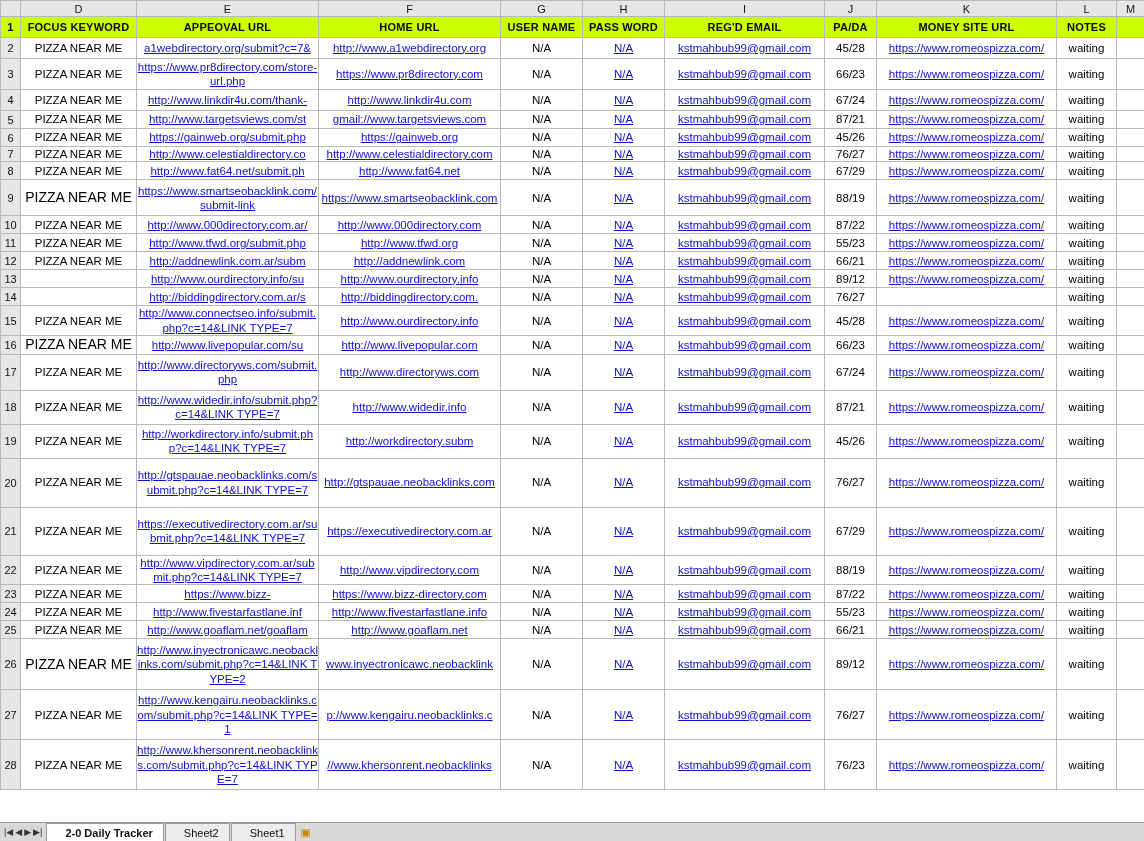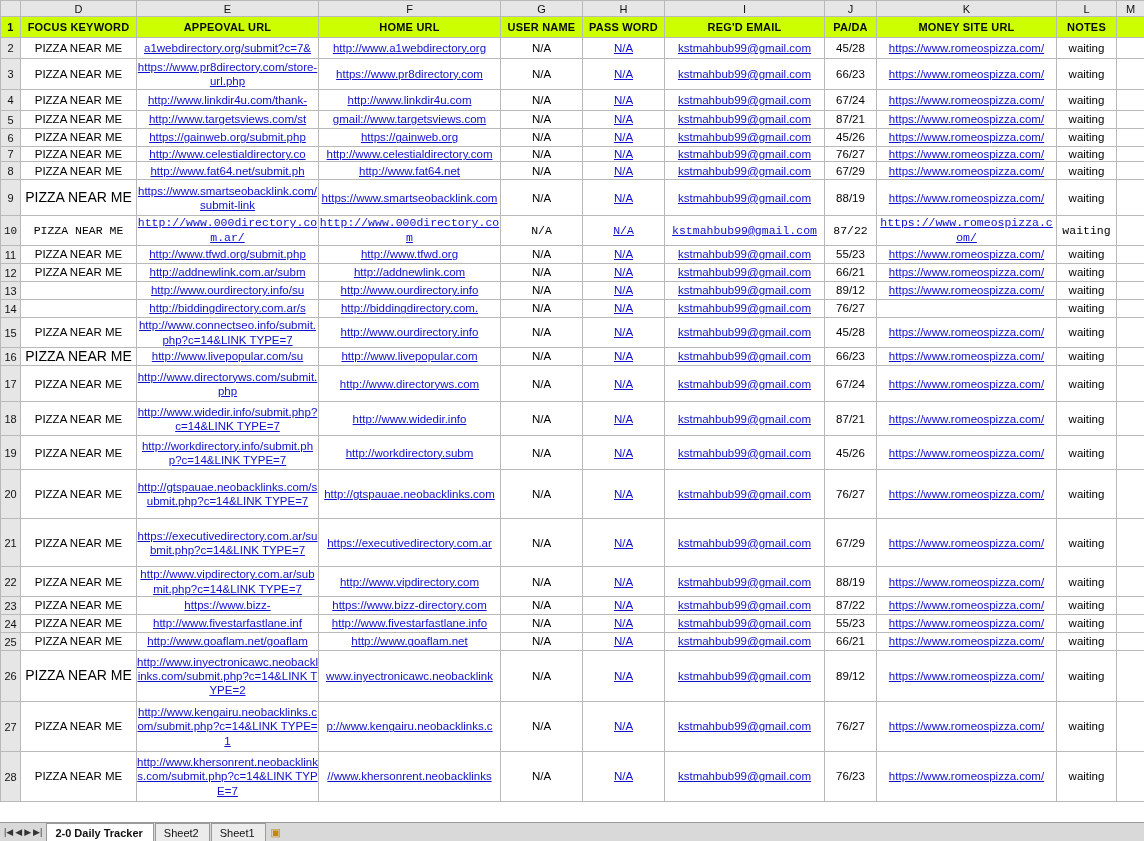--- a/index.html
+++ b/index.html
@@ -109,21 +109,21 @@
   }
   .navbtns {
     display: flex;
     align-items: center;
     gap: 2px;
     padding: 0 4px;
     color: #333;
     font-size: 9px;
   }
   .tab {
-    padding: 1px 10px 0 8px;
+    padding: 1px 10px 0 18px;
     border: 1px solid #9a9a9a;
     border-bottom: none;
     background: #ececec;
     margin-right: 1px;
     height: 16px;
     line-height: 16px;
     font-size: 11px;
   }
   .tab.active {
     background: #ffffff;
@@ -280,21 +280,21 @@
           <td class="cell"><span class="link">https://www.smartseobacklink.com/submit-link</span></td>
           <td class="cell"><span class="link">https://www.smartseobacklink.com</span></td>
           <td class="cell"><span class="na">N/A</span></td>
           <td class="cell"><span class="nalink">N/A</span></td>
           <td class="cell"><span class="link">kstmahbub99@gmail.com</span></td>
           <td class="cell">88/19</td>
           <td class="cell"><span class="link">https://www.romeospizza.com/</span></td>
           <td class="cell">waiting</td>
           <td class="cell"></td>
         </tr>
-        <tr style="height: 18px; font-family: Liberation Mono, monospace;">
+        <tr style="height: 18px;">
           <td class="rowhead">10</td>
           <td class="cell"><span class="kw">PIZZA NEAR ME</span></td>
           <td class="cell"><span class="link">http://www.000directory.com.ar/</span></td>
           <td class="cell"><span class="link">http://www.000directory.com</span></td>
           <td class="cell"><span class="na">N/A</span></td>
           <td class="cell"><span class="nalink">N/A</span></td>
           <td class="cell"><span class="link">kstmahbub99@gmail.com</span></td>
           <td class="cell">87/22</td>
           <td class="cell"><span class="link">https://www.romeospizza.com/</span></td>
           <td class="cell">waiting</td>

